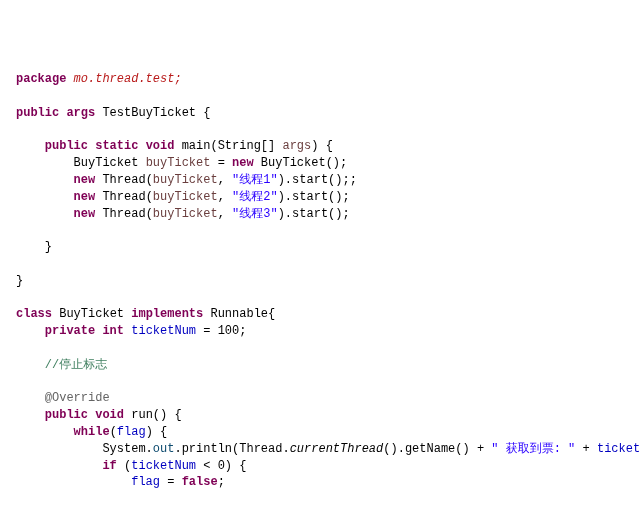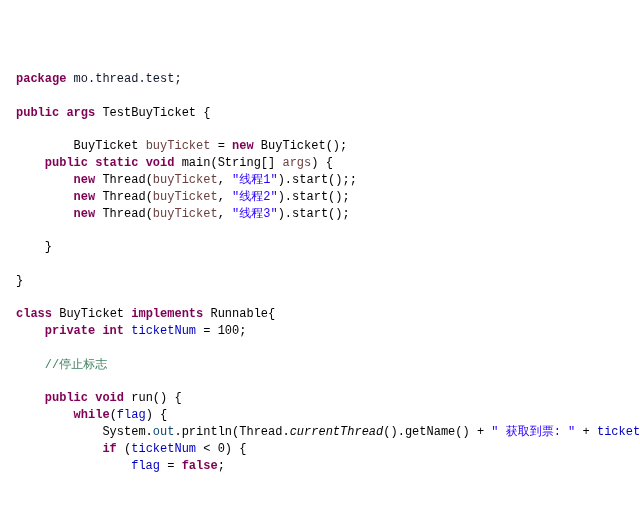--- a/index.html
+++ b/index.html
@@ -16,47 +16,48 @@
     padding: 4px 0 4px 16px;
   }
   .line { display: block; }
   .kw { color: #7f0055; font-weight: bold; }
   .str { color: #2a00ff; }
   .field { color: #0000c0; }
   .static-field { color: #0c4a6e; }
   .static-method { font-style: italic; }
   .comment { color: #3f7f5f; }
   .param { color: #6a3e3e; }
-  .pkg { color: #0f172a; }
+  .pkg { color: #b91c1c; font-style: italic; }
   .ann { color: #646464; }
 </style>
 </head>
 <body>
 
 
 
 <div class="code-container" id="code-root"><span class="line"><span class="kw">package </span><span class="pkg">mo.thread.test;</span>
 </span><span class="line">
 </span><span class="line"><span class="kw">public args </span>TestBuyTicket {
 </span><span class="line">
+</span><span class="line">    <span class="kw">public static void </span>main(String[] <span class="param">args</span>) {
 </span><span class="line">        BuyTicket <span class="param">buyTicket</span> = <span class="kw">new </span>BuyTicket();
-</span><span class="line">    <span class="kw">public static void </span>main(String[] <span class="param">args</span>) {
 </span><span class="line">        <span class="kw">new </span>Thread(<span class="param">buyTicket</span>, <span class="str">"线程1"</span>).start();;
 </span><span class="line">        <span class="kw">new </span>Thread(<span class="param">buyTicket</span>, <span class="str">"线程2"</span>).start();
 </span><span class="line">        <span class="kw">new </span>Thread(<span class="param">buyTicket</span>, <span class="str">"线程3"</span>).start();
 </span><span class="line">
 </span><span class="line">    }
 </span><span class="line">
 </span><span class="line">}
 </span><span class="line">
 </span><span class="line"><span class="kw">class </span>BuyTicket <span class="kw">implements </span>Runnable{
 </span><span class="line">    <span class="kw">private int </span><span class="field">ticketNum</span> = 100;
 </span><span class="line">
 </span><span class="line">    <span class="comment">//停止标志</span>
 </span><span class="line">
+</span><span class="line">    <span class="ann">@Override</span>
 </span><span class="line">    <span class="kw">public void </span>run() {
 </span><span class="line">        <span class="kw">while</span>(<span class="field">flag</span>) {
 </span><span class="line">            System.<span class="static-field">out</span>.println(Thread.<span class="static-method">currentThread</span>().getName() + <span class="str">" 获取到票: "</span> + <span class="field">ticketNum</span>--);
 </span><span class="line">            <span class="kw">if </span>(<span class="field">ticketNum</span> &lt; 0) {
 </span><span class="line">                <span class="field">flag</span> = <span class="kw">false</span>;
 </span></div>
 
 
 
 

